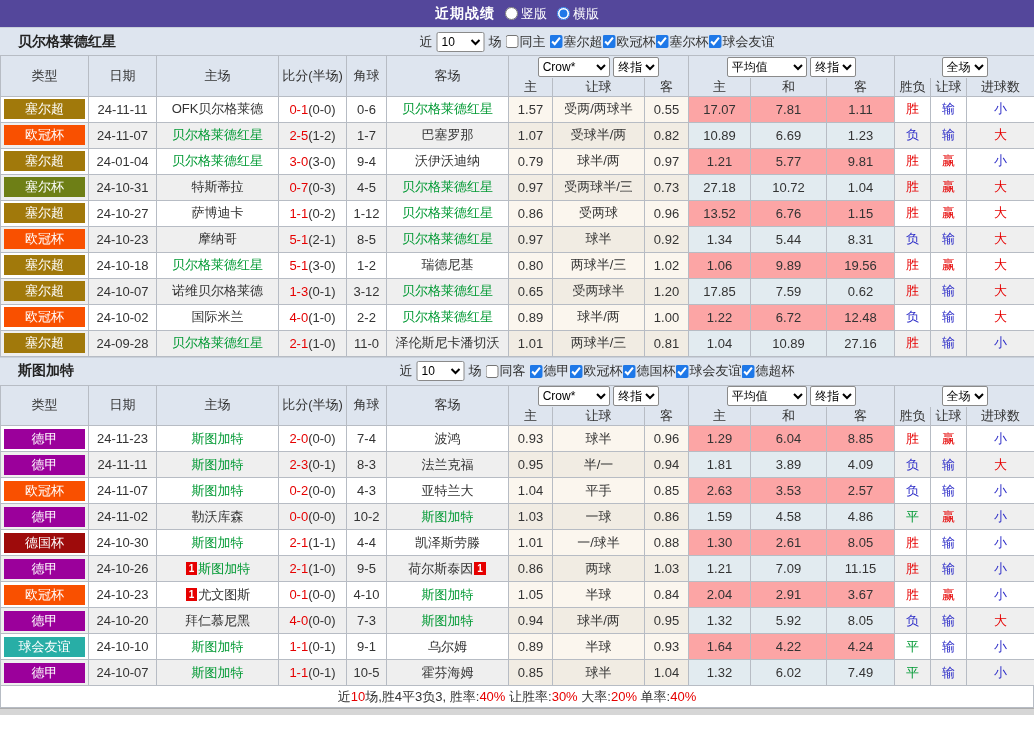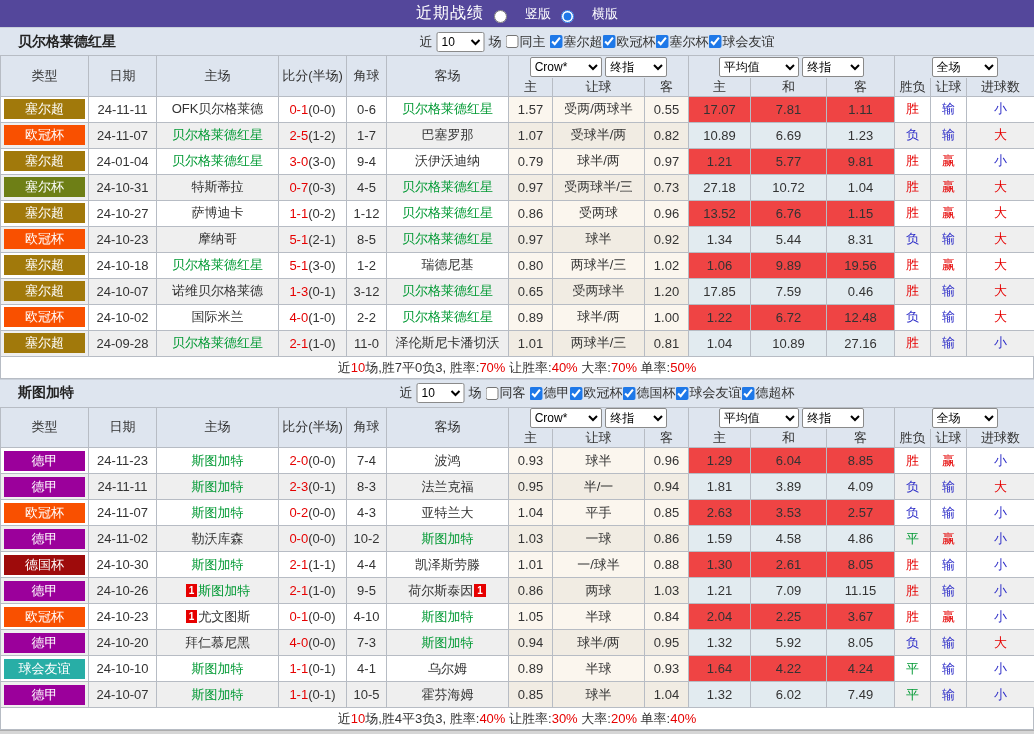--- a/index.html
+++ b/index.html
@@ -7,44 +7,44 @@
   body {
     width:1034px; height:734px; overflow:hidden;
     font-family:"Liberation Sans","DejaVu Sans",sans-serif;
     font-size:13px; color:#333; background:#fff;
   }
   
   .topbar {
     height:27px; background:#54479B; color:#fff;
     display:flex; align-items:center; justify-content:center; gap:10px;
   }
-  .topbar .title { font-weight:normal; font-size:16px; letter-spacing:1px; }
-  .radio-opt { display:inline-flex; align-items:flex-end; gap:18px; font-size:13px; color:#fff; }
+  .topbar .title { font-weight:bold; font-size:14px; letter-spacing:1px; }
+  .radio-opt { display:inline-flex; align-items:center; gap:3px; font-size:13px; color:#fff; }
   input[type=radio], input[type=checkbox] { width:13px; height:13px; margin:0; accent-color:#1E78E8; vertical-align:middle; }
   
   .sec-head { height:28px; background:#DEE5EF; position:relative; display:flex; align-items:center; border-top:1px solid #c9d0da; }
   .team-name { font-weight:bold; font-size:14px; color:#222; margin-left:18px; }
   .filterbar { position:absolute; left:50%; transform:translateX(-50%); margin-left:80px; display:flex; align-items:center; gap:4px; white-space:nowrap; }
   .filterbar label { display:inline-flex; align-items:center; gap:1px; }
   .lgs { display:inline-flex; align-items:center; }
   select { font-family:inherit; font-size:12px; height:20px; border:1px solid #8a8a8a; background:#fff; border-radius:2px; }
   .cnt { width:48px; }
-  .w72 { width:72px; } .w58 { width:62px; } .w80 { width:80px; } .w66 { width:66px; }
+  .w72 { width:72px; } .w58 { width:46px; } .w80 { width:80px; } .w66 { width:46px; }
   
   table { border-collapse:collapse; table-layout:fixed; width:1034px; }
   th, td { border:1px solid #B7BCC4; text-align:center; padding:0; overflow:hidden; white-space:nowrap; font-weight:400; }
   thead th { background:#DEE5EF; color:#333; }
   tr.sel-row th { height:22px; }
   tr.sel-row th.grp { border-bottom:none; }
   tr.lbl-row th { height:17px; border-top:none; }
   tbody tr { height:26px; background:#fff; }
   tbody tr:nth-child(even) { background:#EFEFEF; }
   td.c-odds { background:#FBF6EE; }
   tbody tr:nth-child(even) td.c-odds { background:#F1ECE3; }
-  td.c-avg { background:#ef4444; }
+  td.c-avg { background:#fca5a5; }
   tbody tr:nth-child(even) td.c-avg { background:#E2EBF0; }
   .type-badge { margin:2px 3px; height:20px; line-height:20px; color:#fff; font-size:13px; }
   .tg { color:#009933; }
   .sm { color:#E60000; }
   .sh { color:#333; }
   .res-r { color:#E60000; }
   .res-b { color:#2E2EC8; }
   .res-g { color:#009933; }
   .rc { display:inline-block; background:#E60000; color:#fff; font-size:10px; font-weight:bold; line-height:13px; padding:0 3px; margin:0 1px; vertical-align:1px; }
   .summary { height:22px; line-height:21px; text-align:center; background:#fff; border:1px solid #B7BCC4; border-top:none; }
@@ -288,21 +288,21 @@
           <td>24-10-07</td>
           <td><span>诺维贝尔格莱德</span></td>
           <td><span class="sm">1-3</span><span class="sh">(0-1)</span></td>
           <td>3-12</td>
           <td><span class="tg">贝尔格莱德红星</span></td>
           <td class="c-odds">0.65</td>
           <td class="c-odds">受两球半</td>
           <td class="c-odds">1.20</td>
           <td class="c-avg">17.85</td>
           <td class="c-avg">7.59</td>
-          <td class="c-avg">0.46</td>
+          <td class="c-avg">0.62</td>
           <td class="res-r">胜</td>
           <td class="res-b">输</td>
           <td class="res-r">大</td>
         </tr>
         <tr>
           <td>
             <div class="type-badge" style="background: rgb(249, 80, 0);">欧冠杯</div>
           </td>
           <td>24-10-02</td>
           <td><span>国际米兰</span></td>
@@ -333,21 +333,20 @@
           <td class="c-odds">0.81</td>
           <td class="c-avg">1.04</td>
           <td class="c-avg">10.89</td>
           <td class="c-avg">27.16</td>
           <td class="res-r">胜</td>
           <td class="res-b">输</td>
           <td class="res-b">小</td>
         </tr>
       </tbody>
   </table>
-  <div class="summary"><span>近</span><span class="red">10</span><span>场,胜7平0负3, 胜率:</span><span class="red">70%</span><span> 让胜率:</span><span class="red">40%</span><span> 大率:</span><span class="red">70%</span><span> 单率:</span><span class="red">50%</span></div>
 </div>
 
 <div class="section">
   <div class="sec-head">
     <span class="team-name">斯图加特</span>
     <div class="filterbar">
       <span>近</span>
       <select class="cnt"><option>10</option></select>
       <span>场</span>
       <label>
@@ -549,21 +548,21 @@
           </td>
           <td>24-10-23</td>
           <td><span class="rc">1</span><span>尤文图斯</span></td>
           <td><span class="sm">0-1</span><span class="sh">(0-0)</span></td>
           <td>4-10</td>
           <td><span class="tg">斯图加特</span></td>
           <td class="c-odds">1.05</td>
           <td class="c-odds">半球</td>
           <td class="c-odds">0.84</td>
           <td class="c-avg">2.04</td>
-          <td class="c-avg">2.25</td>
+          <td class="c-avg">2.91</td>
           <td class="c-avg">3.67</td>
           <td class="res-r">胜</td>
           <td class="res-r">赢</td>
           <td class="res-b">小</td>
         </tr>
         <tr>
           <td>
             <div class="type-badge" style="background: rgb(155, 0, 155);">德甲</div>
           </td>
           <td>24-10-20</td>
@@ -581,21 +580,21 @@
           <td class="res-b">输</td>
           <td class="res-r">大</td>
         </tr>
         <tr>
           <td>
             <div class="type-badge" style="background: rgb(40, 174, 166);">球会友谊</div>
           </td>
           <td>24-10-10</td>
           <td><span class="tg">斯图加特</span></td>
           <td><span class="sm">1-1</span><span class="sh">(0-1)</span></td>
-          <td>4-1</td>
+          <td>9-1</td>
           <td><span>乌尔姆</span></td>
           <td class="c-odds">0.89</td>
           <td class="c-odds">半球</td>
           <td class="c-odds">0.93</td>
           <td class="c-avg">1.64</td>
           <td class="c-avg">4.22</td>
           <td class="c-avg">4.24</td>
           <td class="res-g">平</td>
           <td class="res-b">输</td>
           <td class="res-b">小</td>

